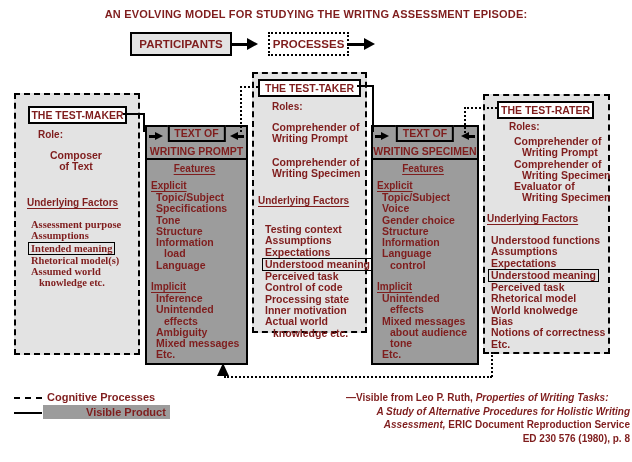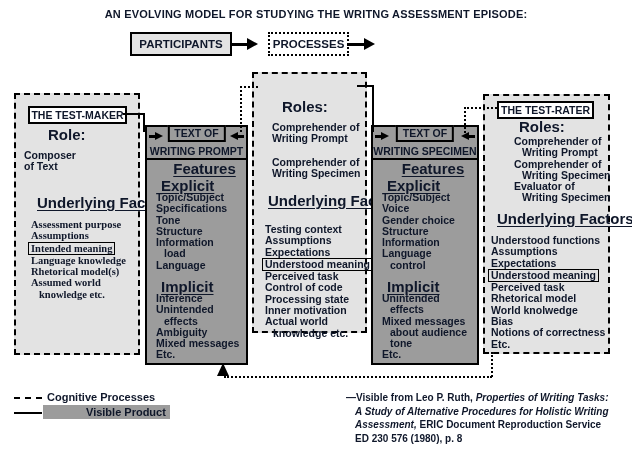--- a/index.html
+++ b/index.html
@@ -1,17 +1,17 @@
 <!DOCTYPE html>
 <html><head>
 <meta charset="utf-8">
 <style>
   html,body{margin:0;padding:0;background:#fff;}
   .canvas{position:relative;width:632px;height:462px;background:#fff;overflow:hidden;
-          font-family:"Liberation Sans",sans-serif;font-weight:bold;color:#0f172a;}
+          font-family:"Liberation Sans",sans-serif;font-weight:bold;color:#7f1d1d;}
   .abs{position:absolute;}
   .title{top:8px;left:0;width:632px;text-align:center;font-size:11px;letter-spacing:.2px;}
   
   .flowbox{height:20px;border:2px solid #000;display:flex;align-items:center;justify-content:center;
            font-size:11.5px;padding:0 4px;background:#e3e3e3;}
   .flowbox.dotted{border:2px dotted #000;background:#fff;}
   .flowbox.dark{background:#9c9c9c;}
   .flow-arrow{display:flex;align-items:center;}
   .fbar{display:block;width:17px;height:3px;background:#000;}
   .fhead{display:block;width:0;height:0;border-left:11px solid #000;border-top:6px solid transparent;border-bottom:6px solid transparent;}
@@ -24,41 +24,41 @@
   .dk-header{border:2px solid #000;background:#9c9c9c;}
   .tab{position:absolute;left:50%;top:-2px;transform:translateX(-50%);border:2px solid #000;background:#9c9c9c;
        padding:0 5px;font-size:10.5px;line-height:13px;white-space:nowrap;}
   .hline2{position:absolute;bottom:1px;left:0;width:100%;text-align:center;font-size:10.5px;white-space:nowrap;}
   .harrow{position:absolute;top:5px;display:flex;align-items:center;}
   .harrow.r{left:2px;}.harrow.l{right:2px;}
   .hbar{display:block;width:6px;height:3px;background:#000;}
   .tri-r{display:block;width:0;height:0;border-left:8px solid #000;border-top:4px solid transparent;border-bottom:4px solid transparent;}
   .tri-l{display:block;width:0;height:0;border-right:8px solid #000;border-top:4px solid transparent;border-bottom:4px solid transparent;}
   
-  .t{font-size:15px;line-height:11.3px;white-space:nowrap;margin-left:10px;}
+  .t{font-size:10px;line-height:11.3px;white-space:nowrap;}
   .list div{font-size:10.5px;line-height:11.3px;white-space:nowrap;}
   .u{text-decoration:underline;text-underline-offset:1.5px;}
-  .center{}
+  .center{text-align:center;}
   .indent{padding-left:8px;}
   .boxed{display:inline-block;border:1px solid #000;padding:0 2px;margin-left:-3px;}
   .gap{height:12px;}
   
   .hsolid{border-top:2px solid #000;height:0;}
   .vsolid{border-left:2px solid #000;width:0;}
   .hdot{border-top:2px dotted #000;height:0;}
   .vdot{border-left:2px dotted #000;width:0;}
   .up-arrowhead{width:0;height:0;border-left:6px solid transparent;border-right:6px solid transparent;border-bottom:13px solid #000;}
   
   .leg-dash{border-top:2px dashed #000;width:28px;height:0;}
   .leg-solid{border-top:2px solid #000;width:28px;height:0;}
   .leg-label{font-size:11px;white-space:nowrap;}
   .leg-label.hl{background:#9c9c9c;padding:1px 4px;}
   .cite{font-size:10px;line-height:13.5px;}
   .cite div{white-space:nowrap;}
-  .cite .hang{padding-left:9px;}
+  .cite .hang{padding-left:9px;text-align:right;}
 </style>
 </head>
 <body>
 
 <div class="canvas">
 
   <div class="abs title">AN EVOLVING MODEL FOR STUDYING THE WRITNG ASSESSMENT EPISODE:</div>
 
   <div class="abs flowbox" style="left:130px;top:32px;width:90px;">
     <span>PARTICIPANTS</span>
@@ -82,21 +82,20 @@
   <div class="abs t" style="left:38px;top:129px;">Role:</div>
   <div class="abs list center" style="left:24px;top:150px;width:104px;">
     <div>Composer</div>
     <div>of Text</div>
   </div>
   <div class="abs t u" style="left:27px;top:197px;">Underlying Factors</div>
   <div class="abs list" style="left:31px;top:219px;font-family:Liberation Serif, serif;">
     <div>Assessment purpose</div>
     <div>Assumptions</div>
     <div><span class="boxed">Intended meaning</span></div>
-    <div>Language knowledge</div>
     <div>Rhetorical model(s)</div>
     <div>Assumed world</div>
     <div class="indent">knowledge etc.</div>
   </div>
 
   <div class="abs dkbox" style="left:145px;top:125px;width:99px;height:236px;"></div>
   <div class="abs dk-header" style="left:145px;top:125px;width:99px;height:31px;">
     <div class="harrow r">
         <i class="hbar"></i>
         <i class="tri-r"></i>
@@ -123,20 +122,23 @@
   <div class="abs list" style="left:156px;top:293px;">
     <div>Inference</div>
     <div>Unintended</div>
     <div class="indent">effects</div>
     <div>Ambiguity</div>
     <div>Mixed messages</div>
     <div>Etc.</div>
   </div>
 
   <div class="abs actor" style="left:252px;top:72px;width:111px;height:257px;"></div>
+  <div class="abs hdrbox" style="left:258px;top:79px;width:99px;height:14px;">
+    <span>THE TEST-TAKER</span>
+  </div>
   <div class="abs t" style="left:272px;top:101px;">Roles:</div>
   <div class="abs list" style="left:272px;top:122px;">
     <div>Comprehender of</div>
     <div>Writing Prompt</div>
     <div class="gap"></div>
     <div>Comprehender of</div>
     <div>Writing Specimen</div>
   </div>
   <div class="abs t u" style="left:258px;top:195px;">Underlying Factors</div>
   <div class="abs list" style="left:265px;top:224px;">

